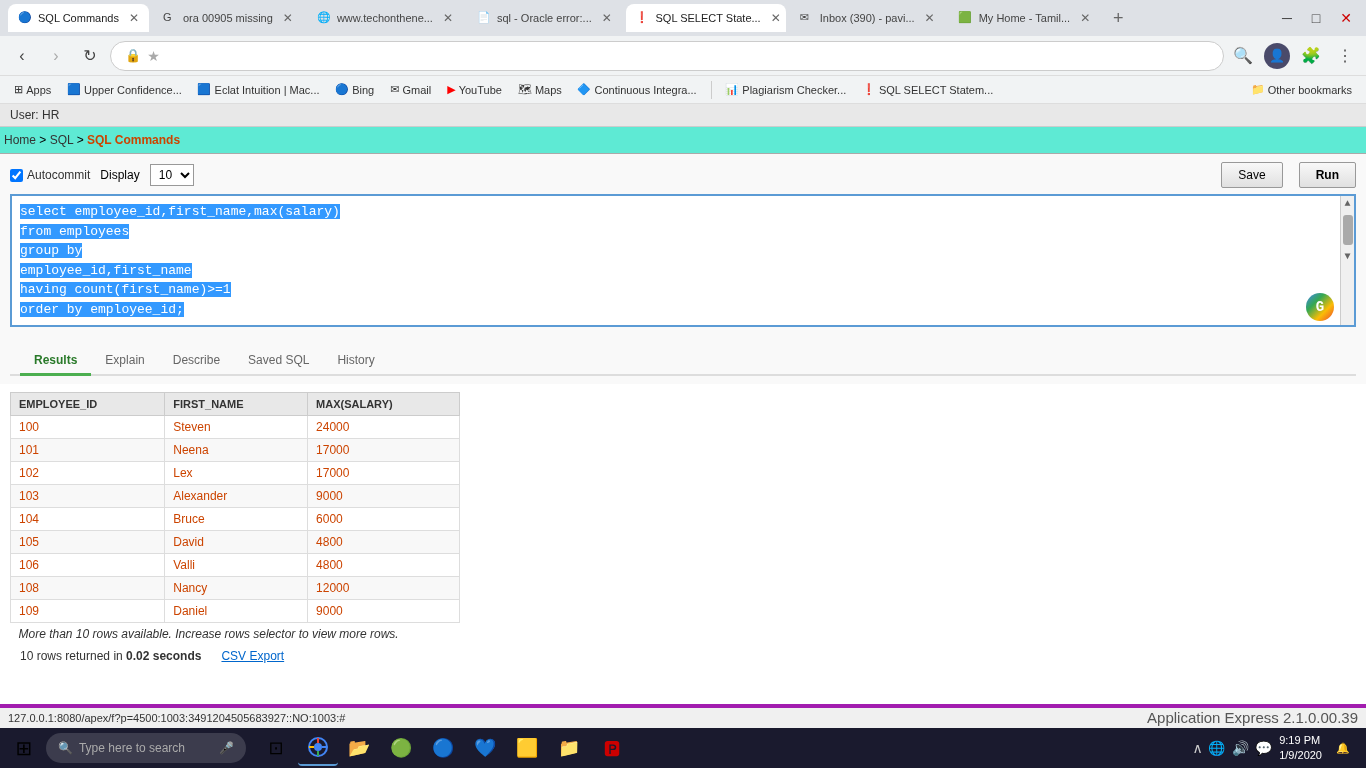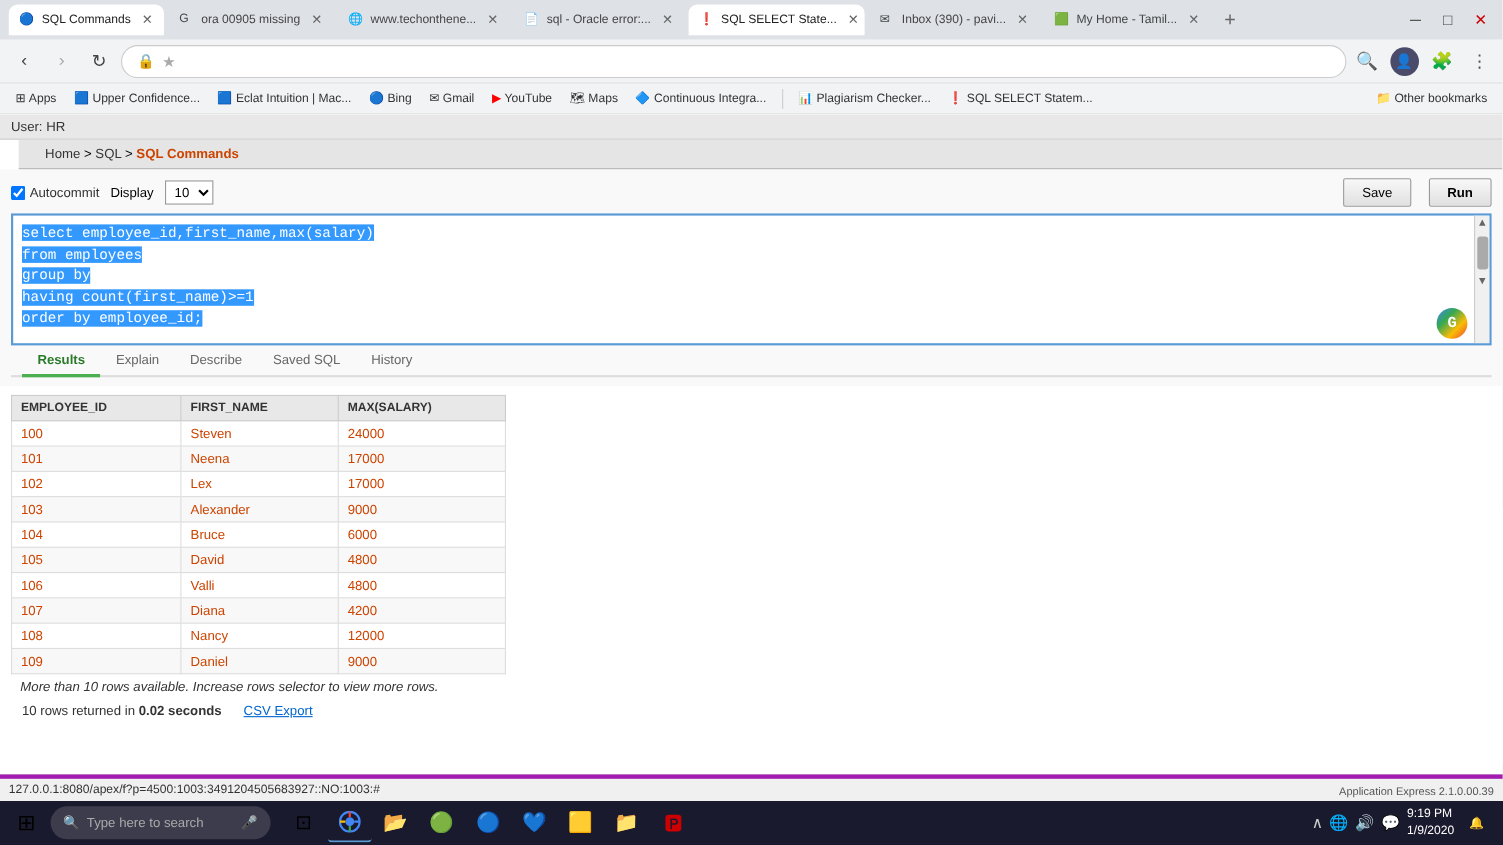--- a/index.html
+++ b/index.html
@@ -102,25 +102,24 @@
     .user-bar {
       background: #e8e8e8;
       padding: 4px 10px;
       font-size: 12px;
       color: #333;
       border-bottom: 1px solid #ccc;
     }
 
     
     .breadcrumb {
-      background: #e5e5e5;
-      padding: 6px 24px;
+      background: #5eead4;
+      padding: 6px 4px;
       font-size: 12px;
       border-bottom: 1px solid #aaa;
-      margin-left: 17px;
     }
     .breadcrumb a { color: #333; text-decoration: none; }
     .breadcrumb .current { color: #cc4400; font-weight: bold; }
 
     
     .sql-area {
       padding: 8px 10px;
       background: #f9f9f9;
     }
     .sql-toolbar {
@@ -201,21 +200,21 @@
       color: #fff;
       font-size: 14px;
       font-weight: bold;
     }
 
     
     .result-tabs {
       display: flex;
       border-bottom: 2px solid #ddd;
       padding: 0 10px;
-      margin-top: 0;
+      margin-top: 20px;
       background: #f9f9f9;
     }
     .result-tab {
       padding: 6px 14px;
       font-size: 12px;
       cursor: pointer;
       color: #666;
       border-bottom: 3px solid transparent;
       margin-bottom: -2px;
     }
@@ -345,21 +344,21 @@
     }
     .sys-icon { font-size: 14px; color: #ccc; cursor: pointer; }
     .taskbar-clock { text-align: left; line-height: 1.4; }
     .taskbar-notification { width: 30px; height: 36px; display: flex; align-items: center; justify-content: center; cursor: pointer; }
 
     
     .app-version {
       position: fixed;
       bottom: 42px;
       right: 8px;
-      font-size: 10px;
+      font-size: 15px;
       color: #555;
     }
   </style>
 </head>
 <body>
 
 <div class="browser-titlebar">
   <div class="tab active">
     <span class="tab-favicon">🔵</span>
     <span>SQL Commands</span>
@@ -500,20 +499,21 @@
         <button class="sql-btn">Save</button>
         <button class="sql-btn" style="font-weight:bold;">Run</button>
       </div>
     </div>
 
     <div class="code-editor">
       <div class="code-content">
         <div class="code-line"><span class="code-selected">select employee_id,first_name,max(salary)</span></div>
         <div class="code-line"><span class="code-selected">from employees</span></div>
         <div class="code-line"><span class="code-selected">group by</span></div>
+        <div class="code-line"><span class="code-selected">employee_id,first_name</span></div>
         <div class="code-line"><span class="code-selected">having count(first_name)&gt;=1</span></div>
         <div class="code-line"><span class="code-selected">order by employee_id;</span></div>
       </div>
       <div class="code-scrollbar">
         <span class="scrollbar-arrow">▲</span>
         <div class="scrollbar-thumb"></div>
         <span class="scrollbar-arrow">▼</span>
       </div>
       <div class="google-avatar">G</div>
     </div>
@@ -574,25 +574,20 @@
           </tr>
           <tr>
             <td>105</td>
             <td>David</td>
             <td>4800</td>
           </tr>
           <tr>
             <td>106</td>
             <td>Valli</td>
             <td>4800</td>
-          </tr>
-          <tr>
-            <td>107</td>
-            <td>Diana</td>
-            <td>4200</td>
           </tr>
           <tr>
             <td>108</td>
             <td>Nancy</td>
             <td>12000</td>
           </tr>
           <tr>
             <td>109</td>
             <td>Daniel</td>
             <td>9000</td>

